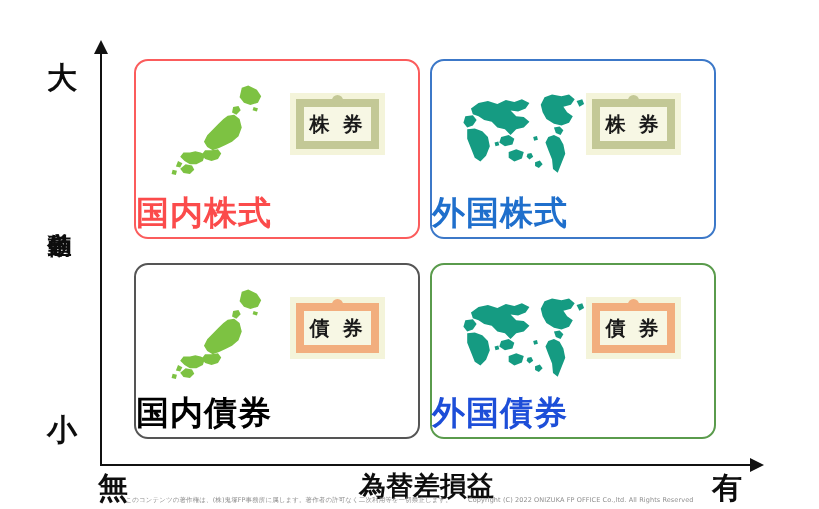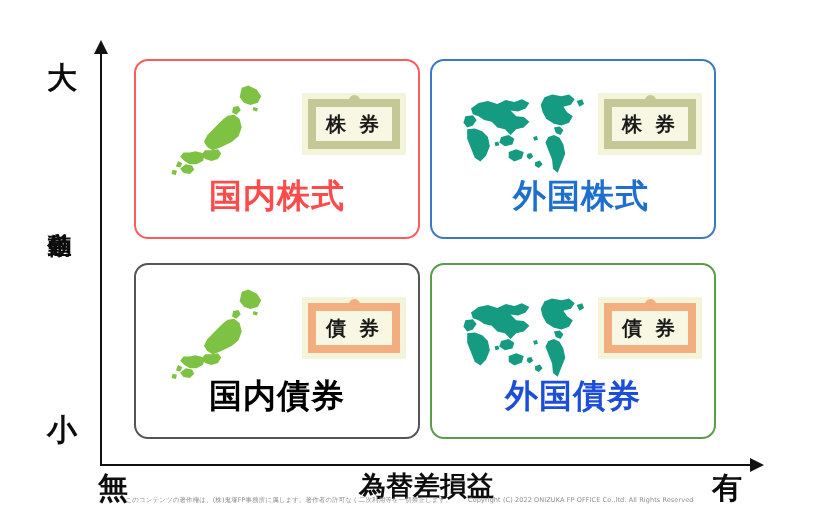--- a/index.html
+++ b/index.html
@@ -80,56 +80,54 @@
     box-sizing: border-box;
   }
   .card-tl { left: 134px; top: 59px;  width: 286px; height: 180px; border: 2px solid #fb5c5c; }
   .card-tr { left: 430px; top: 59px;  width: 286px; height: 180px; border: 2px solid #3c78c8; }
   .card-bl { left: 134px; top: 263px; width: 286px; height: 176px; border: 2px solid #555555; }
   .card-br { left: 430px; top: 263px; width: 286px; height: 176px; border: 2px solid #5a9b4c; }
 
   .card-title {
     position: absolute;
     left: 0;
-    bottom: 24px;
+    bottom: 8px;
     width: 100%;
-    text-align: center;
+    text-align: left;
     font-size: 33px;
     font-weight: 700;
     letter-spacing: 1px;
     line-height: 1;
     white-space: nowrap;
-    font-family: Liberation Serif, serif;
   }
   .t-red   { color: #fb4b4b; }
-  .t-blue  { color: #1f6fcc; padding-left: 8px; }
+  .t-blue  { color: #1f6fcc; }
   .t-black { color: #000000; margin-top: 20px; }
   .t-green { color: #1d4ed8; }
 
   
   .map-icon {
     position: absolute;
     display: block;
   }
   .map-japan { left: 28px; top: 18px; width: 108px; height: 108px; }
   .map-world { left: 22px; top: 26px; width: 132px; height: 96px; }
 
   
   .cert {
     position: absolute;
     left: 154px;
     top: 32px;
-    width: 104px;
+    width: 95px;
     height: 62px;
     background: #f4f4da;
     box-sizing: border-box;
     display: flex;
     align-items: center;
     justify-content: center;
-    margin-left: 12px;
   }
   .cert-inner {
     position: absolute;
     left: 6px; top: 6px; right: 6px; bottom: 6px;
     box-sizing: border-box;
   }
   .cert-stock .cert-inner { border: 9px solid #c3c896; }
   .cert-bond  .cert-inner { border: 9px solid #f2ae7e; }
   .cert-ornament {
     position: absolute;

